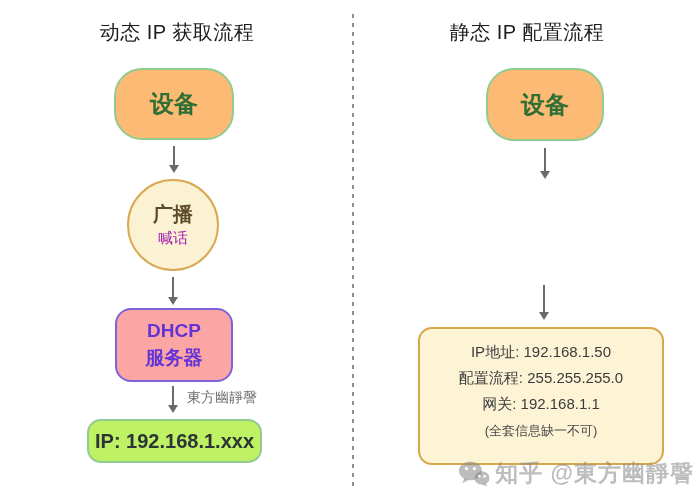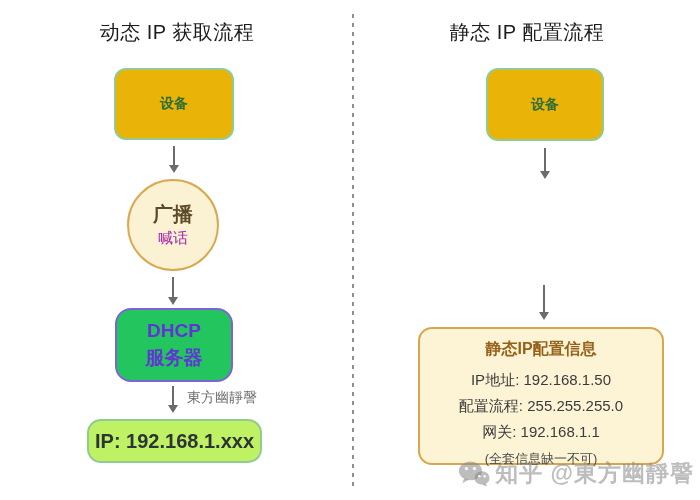--- a/index.html
+++ b/index.html
@@ -25,38 +25,38 @@
     background: repeating-linear-gradient(to bottom, #8f8f8f 0 4px, transparent 4px 9px);
   }
 
   .node {
     position: absolute;
     display: flex; flex-direction: column;
     align-items: center; justify-content: center;
     box-sizing: border-box; text-align: center;
   }
   .box-green {
-    background: #eab308; border: 2.5px solid #92cb92; border-radius: 12px;
-    color: #2f6e34; font-weight: bold; font-size: 14px;
+    background: #fdba74; border: 2.5px solid #92cb92; border-radius: 28px;
+    color: #2f6e34; font-weight: bold; font-size: 24px;
   }
   .dev-left  { left: 114px; top: 68px; width: 120px; height: 72px; }
   .dev-right { left: 486px; top: 68px; width: 118px; height: 73px; }
 
   .circle-yellow {
     background: #fbf2d3; border: 2.5px solid #d9a952; border-radius: 50%;
     line-height: 1.25;
   }
   .circ-left  { left: 127px; top: 179px; width: 92px; height: 92px; }
   .circ-right { left: 496px; top: 182px; width: 96px; height: 96px; }
   .circle-yellow .l1 { font-size: 20px; font-weight: bold; color: #5d4a28; }
   .circle-yellow .l2 { font-size: 15px; color: #a21caf; margin-top: 2px; }
 
   .box-purple {
     left: 115px; top: 308px; width: 118px; height: 74px;
-    background: #22c55e; border: 2.5px solid #7f62d9; border-radius: 16px;
+    background: #fca5a5; border: 2.5px solid #7f62d9; border-radius: 16px;
     color: #6233d6; font-weight: bold; font-size: 19px; line-height: 1.4;
   }
 
   .box-result {
     left: 87px; top: 419px; width: 175px; height: 44px;
     background: #bef264; border: 2.5px solid #92cb92; border-radius: 14px;
     color: #2d3436; font-weight: bold; font-size: 20px;
   }
 
   .box-info {
@@ -135,21 +135,20 @@
   <div class="node box-green dev-right">
     <span>设备</span>
   </div>
 
   <div class="varrow ar-r1"></div>
 
 
   <div class="varrow ar-r2"></div>
 
   <div class="node box-info">
-    <div class="info-title">静态IP配置信息</div>
     <div class="info-line">IP地址: 192.168.1.50</div>
     <div class="info-line">配置流程: 255.255.255.0</div>
     <div class="info-line">网关: 192.168.1.1</div>
     <div class="info-note">(全套信息缺一不可)</div>
   </div>
 
   <div class="watermark">
     <span>
       <svg width="32" height="27" viewBox="0 0 36 30" fill="rgba(135,135,135,0.55)">
         <ellipse cx="14" cy="12" rx="13" ry="10.5"></ellipse>

